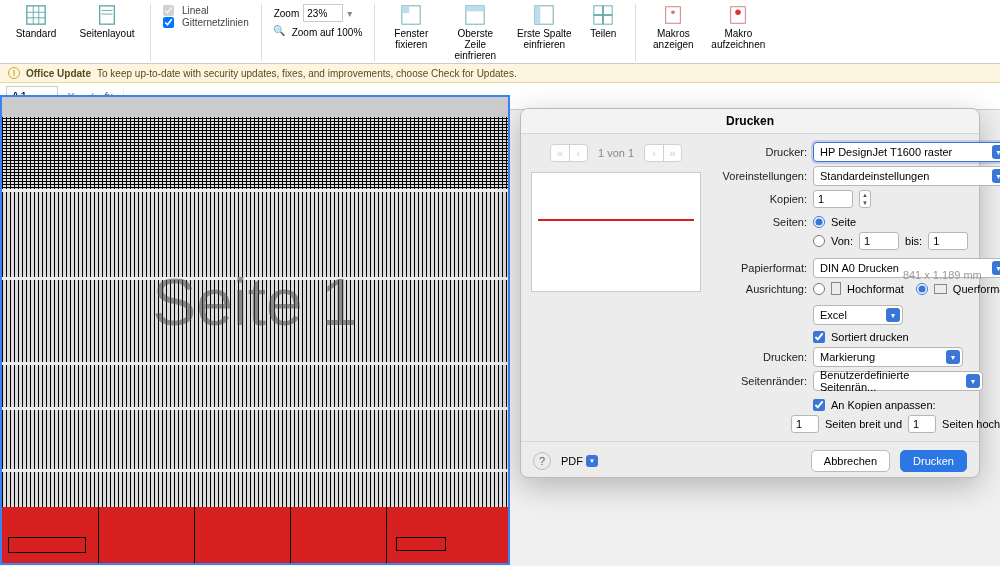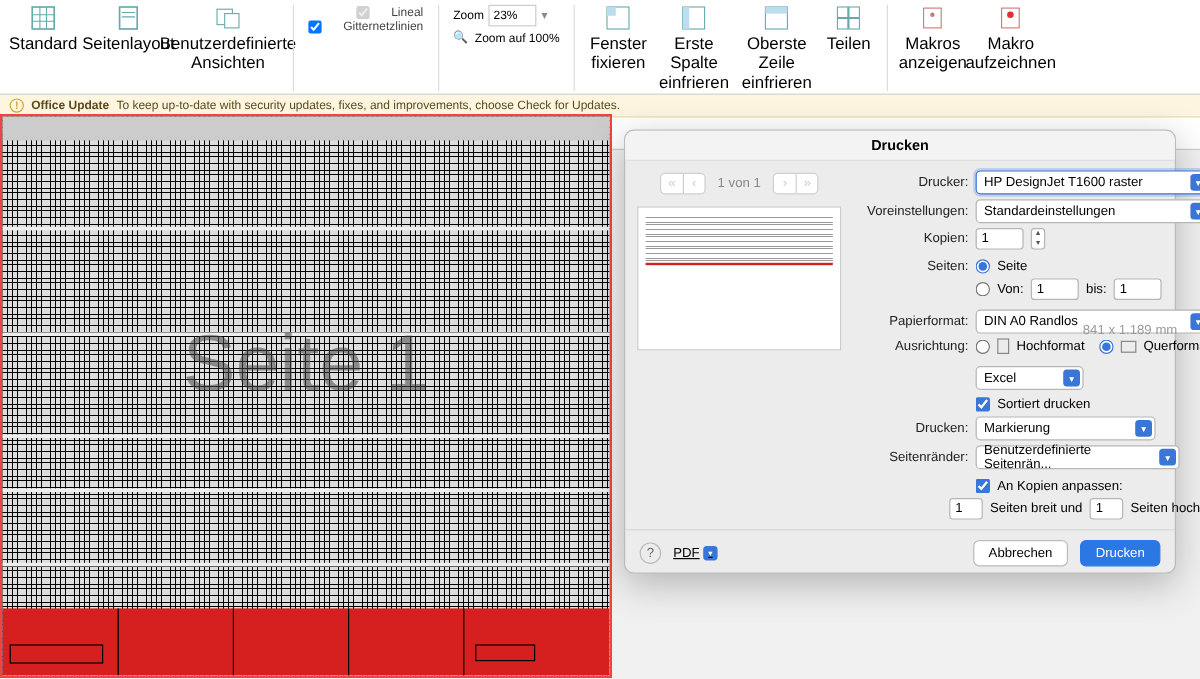--- a/index.html
+++ b/index.html
@@ -1,40 +1,40 @@
 <!DOCTYPE html>
 <html><head>
 <meta charset="utf-8">
 <style>
   * { box-sizing: border-box; margin: 0; padding: 0; font-family: -apple-system, "Helvetica Neue", Arial, sans-serif; }
   body { width: 1000px; height: 566px; background: #f0f0f0; overflow: hidden; font-size: 11px; position: relative; }
 
   
   .ribbon { background: #fff; border-bottom: 1px solid #ccc; padding: 4px 6px 2px; display: flex; gap: 10px; align-items: flex-start; }
-  .rbtn { display: flex; flex-direction: column; align-items: center; width: 60px; cursor: pointer; font-size: 14px; text-align: center; gap: 2px; }
+  .rbtn { display: flex; flex-direction: column; align-items: center; width: 60px; cursor: pointer; font-size: 10px; text-align: center; gap: 2px; }
   .rbtn .ic { width: 26px; height: 22px; }
   .vsep { width: 1px; background: #ddd; align-self: stretch; margin: 0 2px; }
-  .rcheck { display: flex; align-items: center; gap: 18px; font-size: 10px; color: #444; margin: 1px 0; justify-content: flex-end; }
+  .rcheck { display: flex; align-items: center; gap: 8px; font-size: 10px; color: #444; margin: 1px 0; }
   .rcheck input { width: 11px; height: 11px; }
   .zoomrow { display: flex; align-items: center; gap: 4px; font-size: 10px; }
   .zoomrow input { width: 40px; height: 18px; border: 1px solid #ccc; padding: 0 3px; font-size: 10px; }
   .zoom100 { display: flex; align-items: center; gap: 4px; font-size: 10px; cursor: pointer; }
 
   
   .update { background: #fdf5e0; border-bottom: 1px solid #e6d89a; padding: 3px 8px; font-size: 10px; color: #5a4a1a; display: flex; align-items: center; gap: 6px; }
   .update .warn { width: 12px; height: 12px; border-radius: 50%; border: 1.5px solid #d6a43a; color: #d6a43a; display: flex; align-items: center; justify-content: center; font-weight: bold; font-size: 9px; }
 
   
   .fbar { background: #fff; border-bottom: 1px solid #ccc; padding: 3px 6px; display: flex; align-items: center; gap: 6px; font-size: 11px; }
   .fbar .cell { width: 52px; border: 1px solid #ccc; height: 20px; padding: 2px 4px; }
   .fbar .fxbtn { color: #888; cursor: pointer; width: 14px; text-align: center; }
   .fbar .fx { font-style: italic; color: #666; }
 
   
-  .sheet-wrap { position: absolute; left: 0; top: 95px; width: 510px; height: 470px; border: 2px solid #ef4444; background: #ddd; overflow: hidden; }
+  .sheet-wrap { position: absolute; left: 0; top: 95px; width: 510px; height: 470px; border: 2px solid #3b82f6; background: #ddd; overflow: hidden; }
   .sheet-grid { position: absolute; inset: 0;
     background:
       repeating-linear-gradient(to right, #000 0 0.7px, transparent 0.7px 4px),
       repeating-linear-gradient(to bottom, #000 0 0.5px, transparent 0.5px 3px),
       #ddd; }
   .sheet-header { position: absolute; left: 0; top: 0; right: 0; height: 20px; background: #ccc; }
   .sheet-break { position: absolute; left: 0; right: 0; height: 3px; background: #eee; }
   .watermark { position: absolute; left: 50%; top: 44%; transform: translate(-50%, -50%); font-size: 66px; color: rgba(70,70,70,0.55); font-weight: 500; pointer-events: none; }
   .redzone { position: absolute; left: 0; right: 0; bottom: 0; height: 56px; background: #d61f1f; }
   .redzone .col { position: absolute; top: 0; bottom: 0; width: 1px; background: #000; }
@@ -66,21 +66,21 @@
   .stepper { width: 12px; height: 18px; display: flex; flex-direction: column; border: 1px solid #b6b6b6; border-radius: 3px; background: #fff; }
   .stepper div { flex: 1; display: flex; align-items: center; justify-content: center; font-size: 6px; color: #555; }
   .radio { width: 12px; height: 12px; accent-color: #3a76d8; }
   .cbx { width: 12px; height: 12px; accent-color: #3a76d8; }
   .sel.nrw { flex: 0 0 90px; width: 90px; }
 
   .dlg-foot { border-top: 1px solid #d6d6d6; padding: 8px 12px; display: flex; align-items: center; gap: 10px; }
   .help { width: 18px; height: 18px; border: 1px solid #bbb; border-radius: 50%; display: flex; align-items: center; justify-content: center; color: #666; font-size: 11px; cursor: pointer; }
   .btn { height: 22px; padding: 0 12px; border: 1px solid #bbb; border-radius: 5px; background: #fff; font-size: 11px; cursor: pointer; }
   .btn.primary { background: #2b78e4; border-color: #2b78e4; color: #fff; }
-  .pdf { display: flex; gap: 3px; cursor: pointer; text-decoration: underline; }
+  .pdf { display: flex; gap: 3px; cursor: pointer; }
   .pdf .arr2 { width: 12px; height: 12px; background: #3a76d8; border-radius: 3px; display: flex; align-items: center; justify-content: center; }
   .pdf .arr2::after { content: "▾"; color: #fff; font-size: 7px; }
   .spacer { flex: 1; }
 
   
   .ic svg { width: 100%; height: 100%; }
 </style>
 </head>
 <body>
 
@@ -95,27 +95,20 @@
         </svg></span>
     <span>Standard</span>
   </div>
   <div class="rbtn" style="width:62px">
     <span class="ic"><svg viewBox="0 0 24 24">
           <rect x="4" y="2" width="16" height="20" fill="none" stroke="#6aa" stroke-width="1.5"></rect>
           <line x1="6" y1="7" x2="18" y2="7" stroke="#6aa"></line>
           <line x1="6" y1="11" x2="18" y2="11" stroke="#6aa"></line>
         </svg></span>
     <span>Seitenlayout</span>
-  </div>
-  <div class="rbtn" style="width:84px">
-    <span class="ic"><svg viewBox="0 0 24 24">
-          <rect x="2" y="4" width="14" height="14" fill="none" stroke="#6aa"></rect>
-          <rect x="9" y="8" width="13" height="13" fill="#fff" stroke="#6aa"></rect>
-        </svg></span>
-    <span>Benutzerdefinierte Ansichten</span>
   </div>
   <div class="vsep"></div>
   <div>
     <label class="rcheck">
         <input type="checkbox" checked="" disabled="" style=""> 
         <span>Lineal</span>
       </label>
     <label class="rcheck">
         <input type="checkbox" checked="" style=""> 
         <span>Gitternetzlinien</span>
@@ -134,33 +127,33 @@
     </div>
   </div>
   <div class="vsep"></div>
   <div class="rbtn" style="width:48px">
     <span class="ic"><svg viewBox="0 0 24 24">
           <rect x="2" y="2" width="20" height="20" fill="none" stroke="#6aa"></rect>
           <rect x="2" y="2" width="8" height="8" fill="#bde"></rect>
         </svg></span>
     <span>Fenster fixieren</span>
   </div>
+  <div class="rbtn" style="width:60px">
+    <span class="ic"><svg viewBox="0 0 24 24">
+          <rect x="2" y="2" width="20" height="20" fill="none" stroke="#6aa"></rect>
+          <rect x="2" y="2" width="20" height="6" fill="#bde"></rect>
+        </svg></span>
+    <span>Oberste Zeile einfrieren</span>
+  </div>
   <div class="rbtn" style="width:58px">
     <span class="ic"><svg viewBox="0 0 24 24">
           <rect x="2" y="2" width="20" height="20" fill="none" stroke="#6aa"></rect>
           <rect x="2" y="2" width="6" height="20" fill="#bde"></rect>
         </svg></span>
     <span>Erste Spalte einfrieren</span>
-  </div>
-  <div class="rbtn" style="width:60px">
-    <span class="ic"><svg viewBox="0 0 24 24">
-          <rect x="2" y="2" width="20" height="20" fill="none" stroke="#6aa"></rect>
-          <rect x="2" y="2" width="20" height="6" fill="#bde"></rect>
-        </svg></span>
-    <span>Oberste Zeile einfrieren</span>
   </div>
   <div class="rbtn" style="width:40px">
     <span class="ic"><svg viewBox="0 0 24 24">
           <rect x="2" y="2" width="20" height="20" fill="none" stroke="#6aa"></rect>
           <line x1="12" y1="2" x2="12" y2="22" stroke="#6aa" stroke-width="2"></line>
           <line x1="2" y1="12" x2="22" y2="12" stroke="#6aa" stroke-width="2"></line>
         </svg></span>
     <span>Teilen</span>
   </div>
   <div class="vsep"></div>
@@ -265,21 +258,21 @@
         <span class="flab"></span>
         <input type="radio" class="radio" style="">
         <span>Von:</span>
         <input class="numin" value="1" style="">
         <span>bis:</span>
         <input class="numin" value="1" style="">
       </div>
       <div class="frow" style="margin-top:4px">
         <span class="flab">Papierformat:</span>
         <div class="sel">
-            <span>DIN A0 Randlos</span> 
+            <span>DIN A0 Drucken</span> 
             <span class="dim" style="margin-left:4px">841 x 1.189 mm</span>
             <span class="arr"></span>
           </div>
       </div>
       <div class="frow">
         <span class="flab">Ausrichtung:</span>
         <input type="radio" class="radio" style="">
         <span style="width:10px;height:13px;border:1px solid #888;display:inline-block"></span>
         <span>Hochformat</span>
         <input type="radio" class="radio" checked="" style="margin-left: 6px;">

